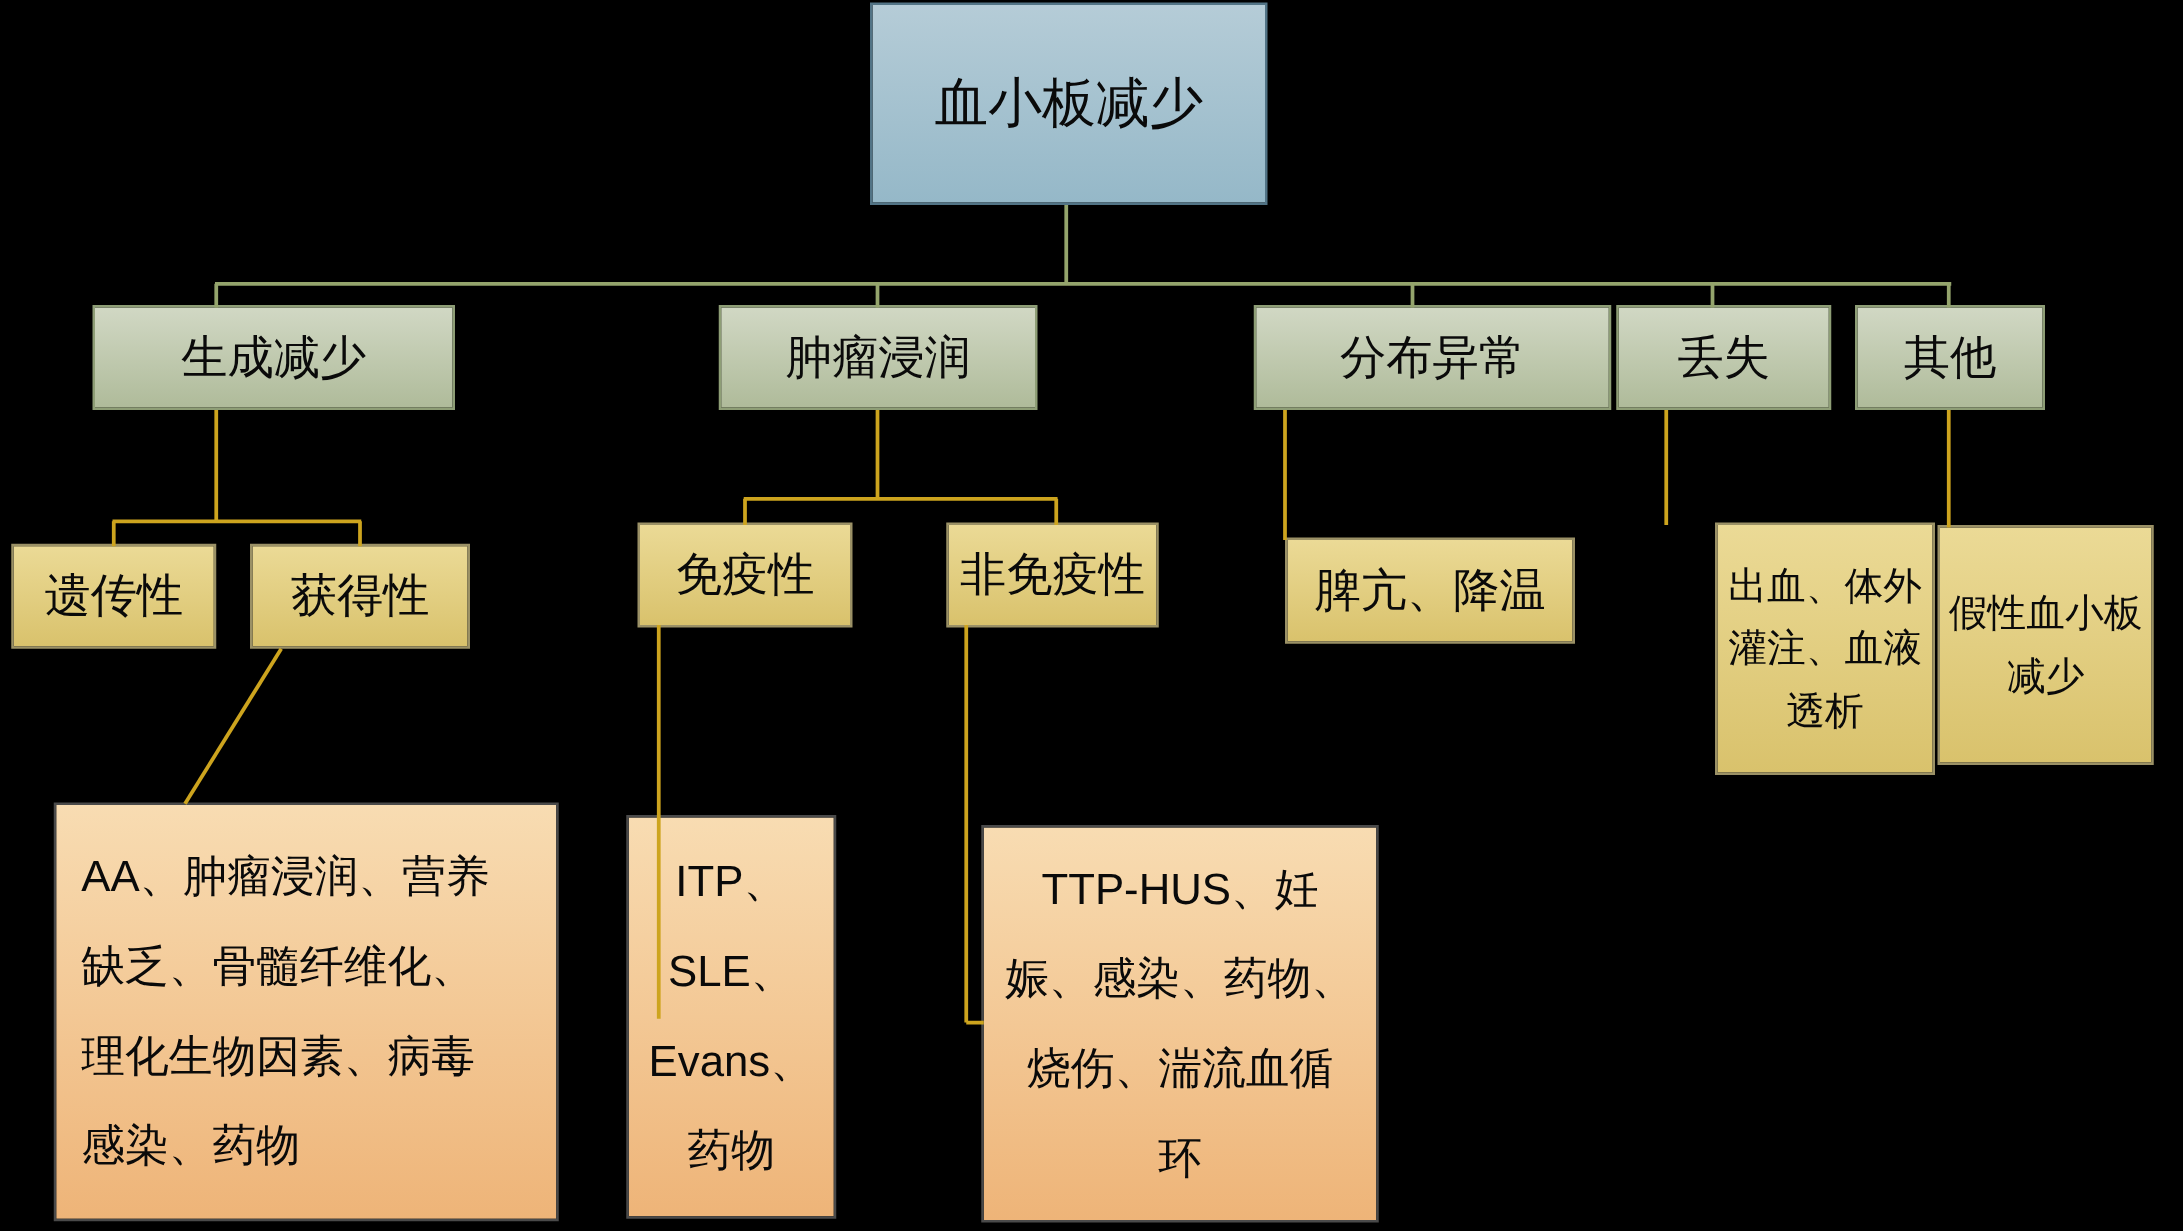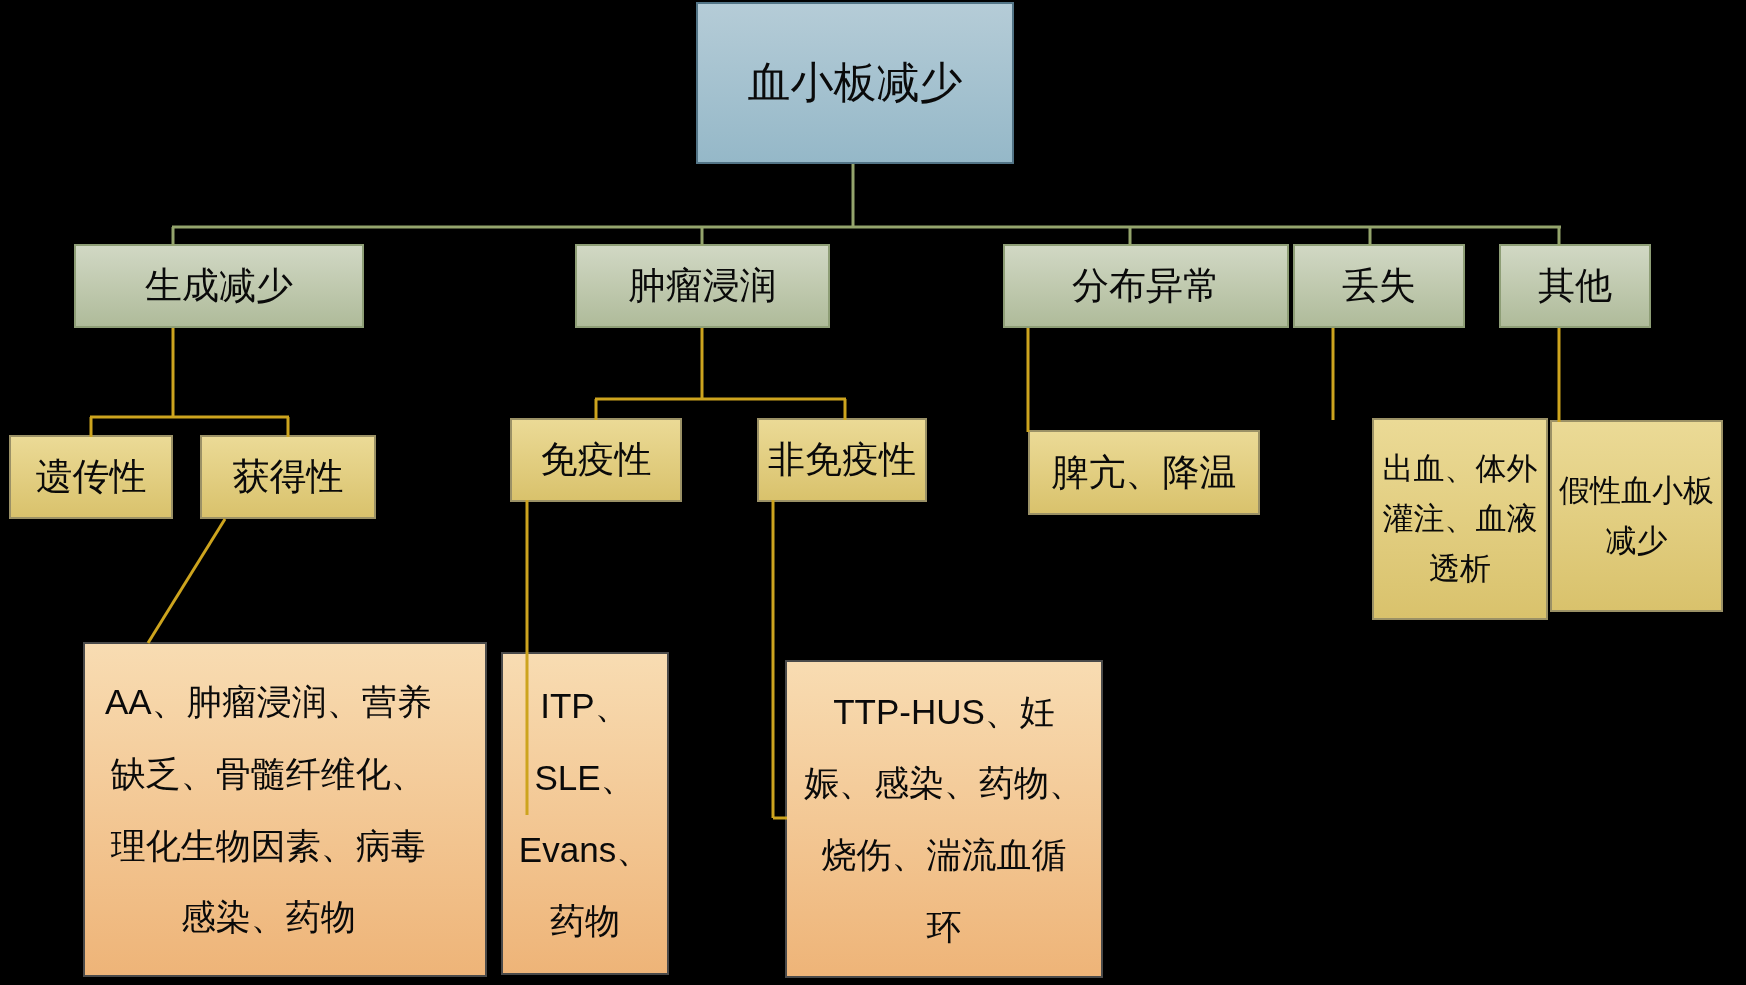--- a/index.html
+++ b/index.html
@@ -40,43 +40,42 @@
     font-size:31px;
     line-height:1.62;
   }
   .detail{
     background:linear-gradient(#f8dcb2,#eeb478);
     border-color:#4a4a4a;
     font-size:35px;
     line-height:2.05;
   }
   .detail-left{
-    text-align:center;
+    text-align:left;
     justify-content:flex-start;
     padding:0 20px;
-    margin-left:40px;
   }
   .lines{
     position:absolute;
     left:0;top:0;
     pointer-events:none;
   }
 </style>
 </head>
 <body>
 
 <div class="canvas">
 
   <div class="node root" style="left:696px;top:2px;width:318px;height:162px;">血小板减少</div>
 
   <div class="node branch" style="left:28px;top:244px;width:290px;height:84px;margin-left:46px;">生成减少</div>
   <div class="node branch" style="left:575px;top:244px;width:255px;height:84px;">肿瘤浸润</div>
   <div class="node branch" style="left:1003px;top:244px;width:286px;height:84px;">分布异常</div>
   <div class="node branch" style="left:1293px;top:244px;width:172px;height:84px;">丢失</div>
-  <div class="node branch" style="left:1484px;top:244px;width:152px;height:84px;margin-left:15px;">其他</div>
+  <div class="node branch" style="left:1484px;top:244px;width:152px;height:84px;">其他</div>
 
   <div class="node sub" style="left:9px;top:435px;width:164px;height:84px;">遗传性</div>
   <div class="node sub" style="left:200px;top:435px;width:176px;height:84px;">获得性</div>
   <div class="node sub" style="left:510px;top:418px;width:172px;height:84px;">免疫性</div>
   <div class="node sub" style="left:757px;top:418px;width:170px;height:84px;">非免疫性</div>
   <div class="node sub" style="left:1028px;top:430px;width:232px;height:85px;">脾亢、降温</div>
   <div class="node sub sub-tall" style="left:1372px;top:418px;width:176px;height:202px;">出血、体外
 灌注、血液
 透析</div>
   <div class="node sub sub-tall" style="left:1550px;top:420px;width:173px;height:192px;">假性血小板

